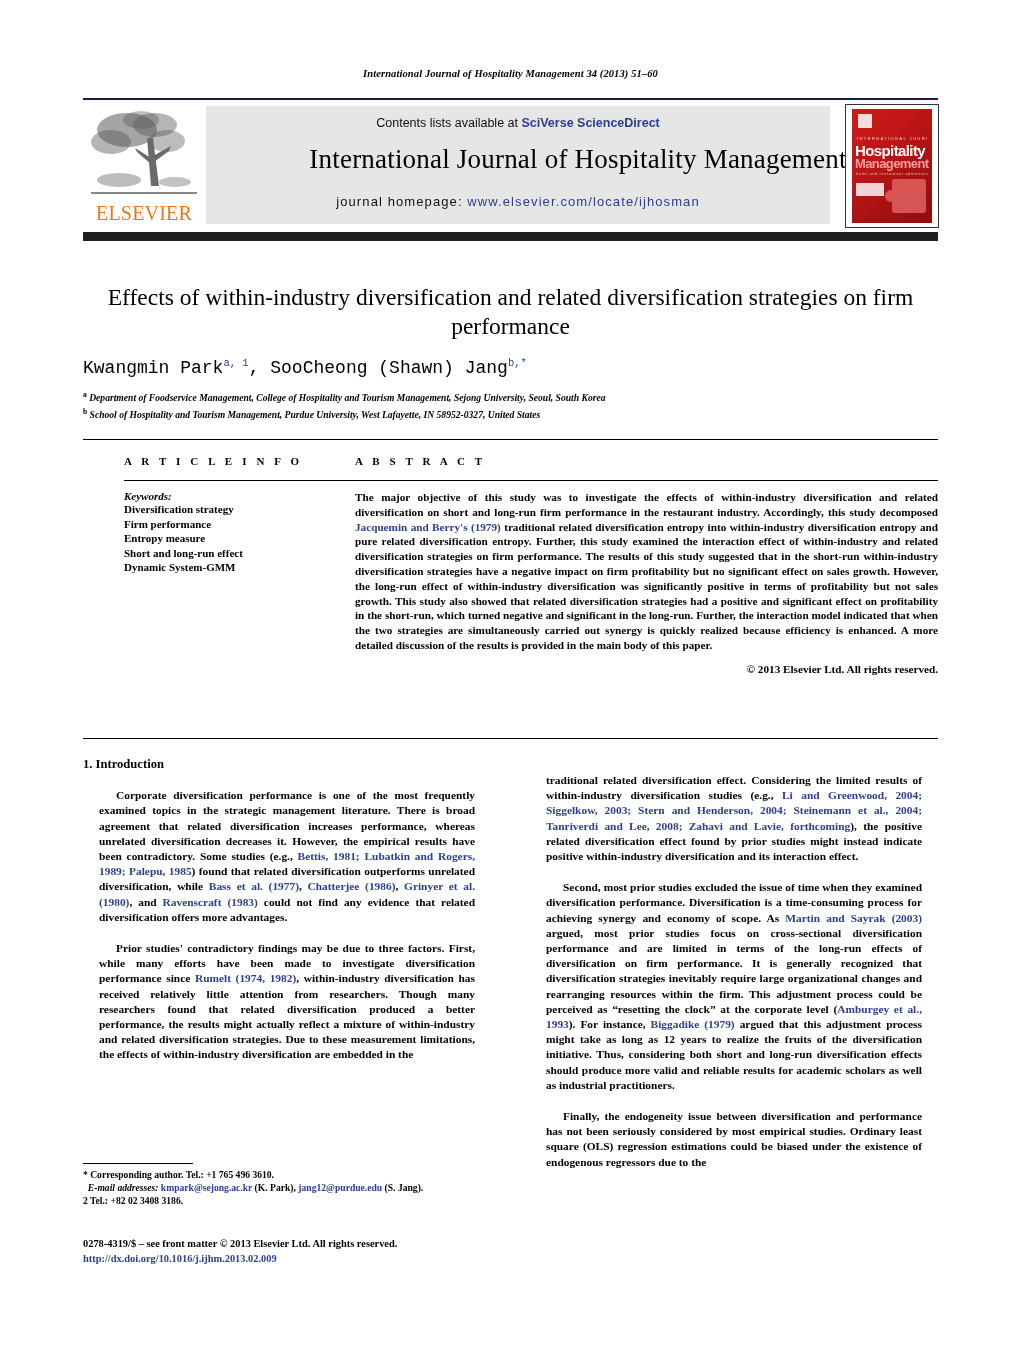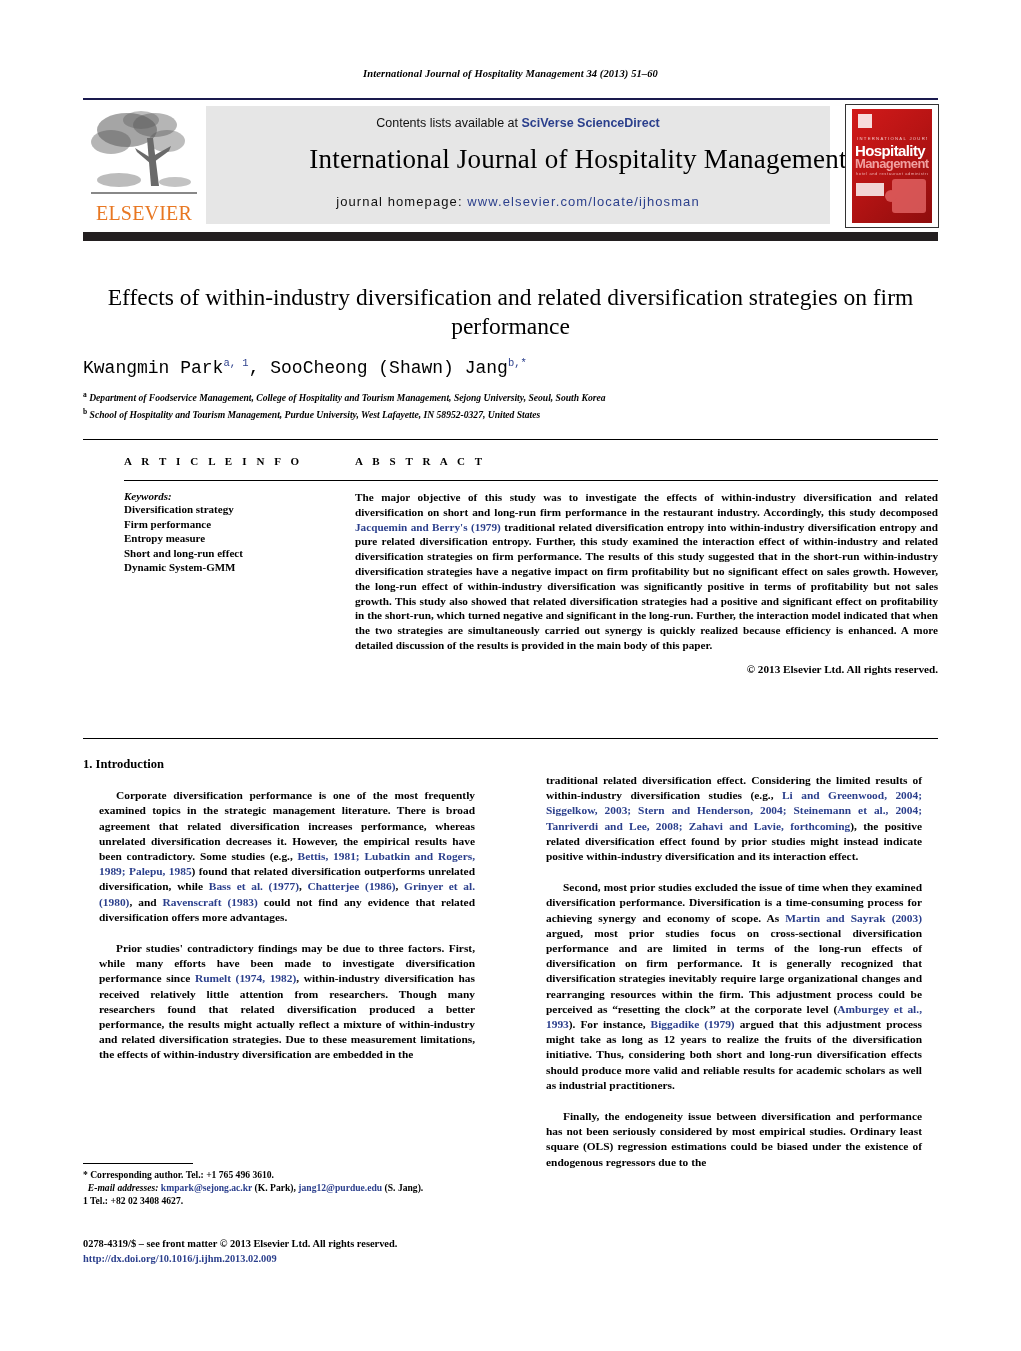--- a/index.html
+++ b/index.html
@@ -429,21 +429,21 @@
   <div class="body-col col-right">
     <p class="no-indent"><span>traditional related diversification effect. Considering the limited results of within-industry diversification studies (e.g., </span><a href="#" class="ref">Li and Greenwood, 2004; Siggelkow, 2003; Stern and Henderson, 2004; Steinemann et al., 2004; Tanriverdi and Lee, 2008; Zahavi and Lavie, forthcoming</a><span>), the positive related diversification effect found by prior studies might instead indicate positive within-industry diversification and its interaction effect.</span></p>
     <p><span>Second, most prior studies excluded the issue of time when they examined diversification performance. Diversification is a time-consuming process for achieving synergy and economy of scope. As </span><a href="#" class="ref">Martin and Sayrak (2003)</a><span> argued, most prior studies focus on cross-sectional diversification performance and are limited in terms of the long-run effects of diversification on firm performance. It is generally recognized that diversification strategies inevitably require large organizational changes and rearranging resources within the firm. This adjustment process could be perceived as “resetting the clock” at the corporate level (</span><a href="#" class="ref">Amburgey et al., 1993</a><span>). For instance, </span><a href="#" class="ref">Biggadike (1979)</a><span> argued that this adjustment process might take as long as 12 years to realize the fruits of the diversification initiative. Thus, considering both short and long-run diversification effects should produce more valid and reliable results for academic scholars as well as industrial practitioners.</span></p>
     <p>Finally, the endogeneity issue between diversification and performance has not been seriously considered by most empirical studies. Ordinary least square (OLS) regression estimations could be biased under the existence of endogenous regressors due to the</p>
   </div>
 
   <div class="footnote-rule"></div>
   <div class="footnotes">
     <div>* Corresponding author. Tel.: +1 765 496 3610.</div>
     <div>&nbsp;&nbsp;<span class="ital">E-mail addresses:</span> <a href="#">kmpark@sejong.ac.kr</a> <span>(K. Park),</span> <a href="#">jang12@purdue.edu</a> <span>(S. Jang).</span></div>
-    <div>1 Tel.: +82 02 3408 4627.</div>
+    <div>2 Tel.: +82 02 3408 3186.</div>
   </div>
 
   <div class="imprint">
     <div>0278-4319/$ – see front matter © 2013 Elsevier Ltd. All rights reserved.</div>
     <div class="doi">http://dx.doi.org/10.1016/j.ijhm.2013.02.009</div>
   </div>
 
 </div>
 
 </body></html>

